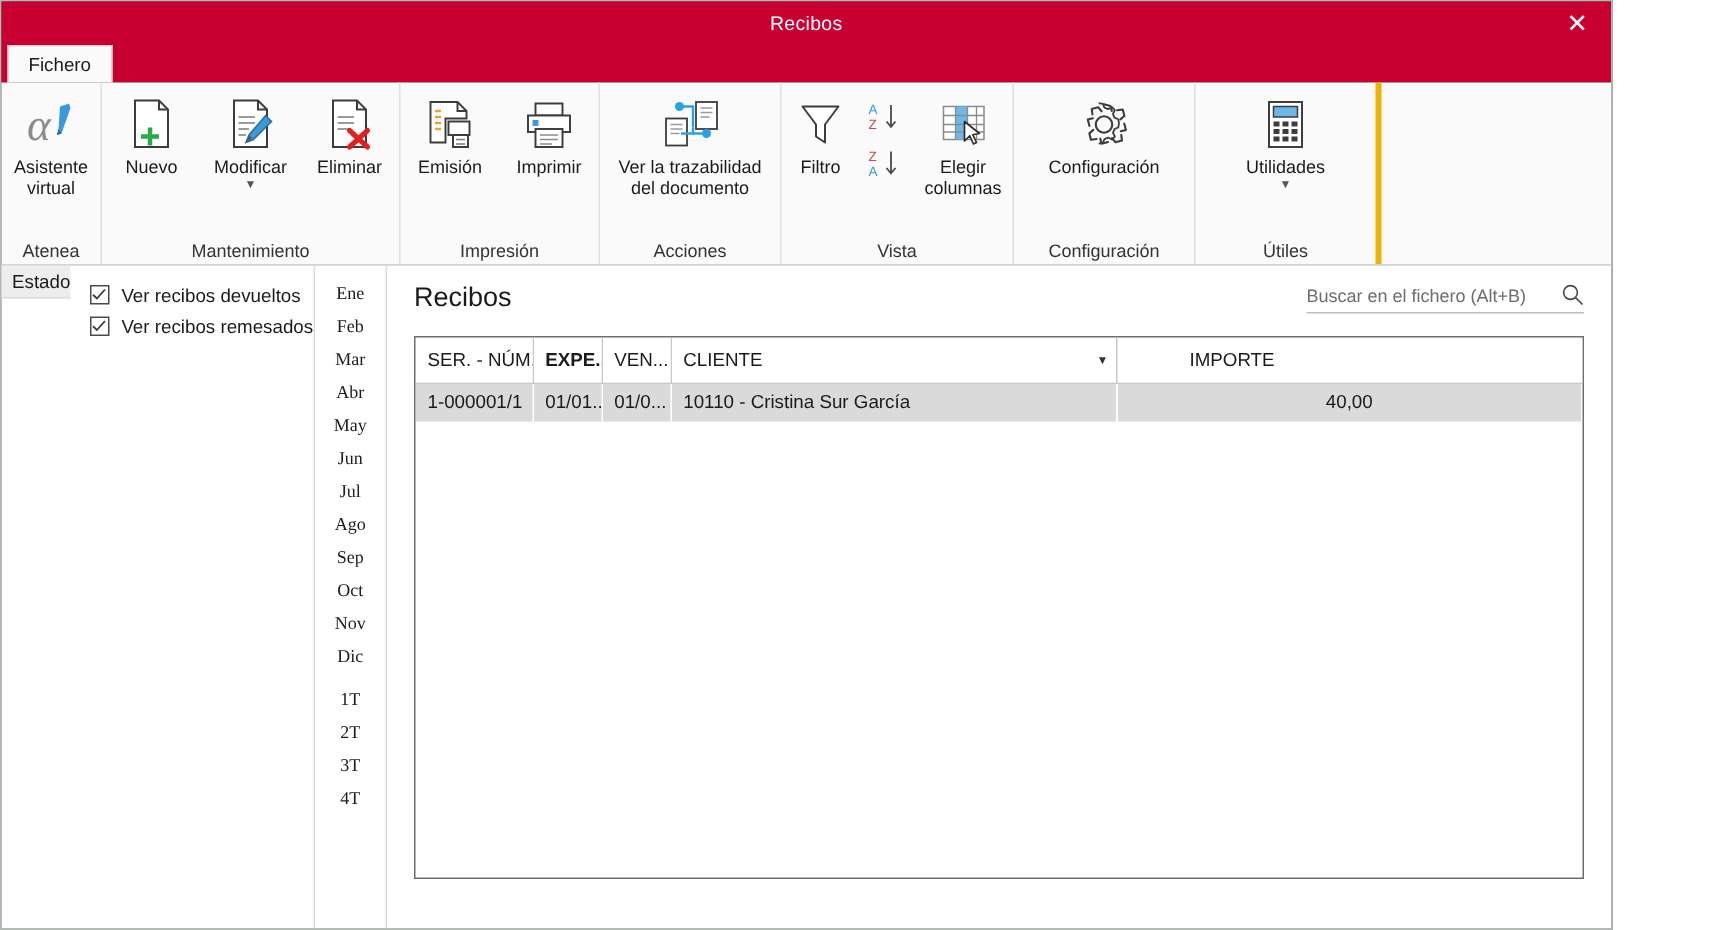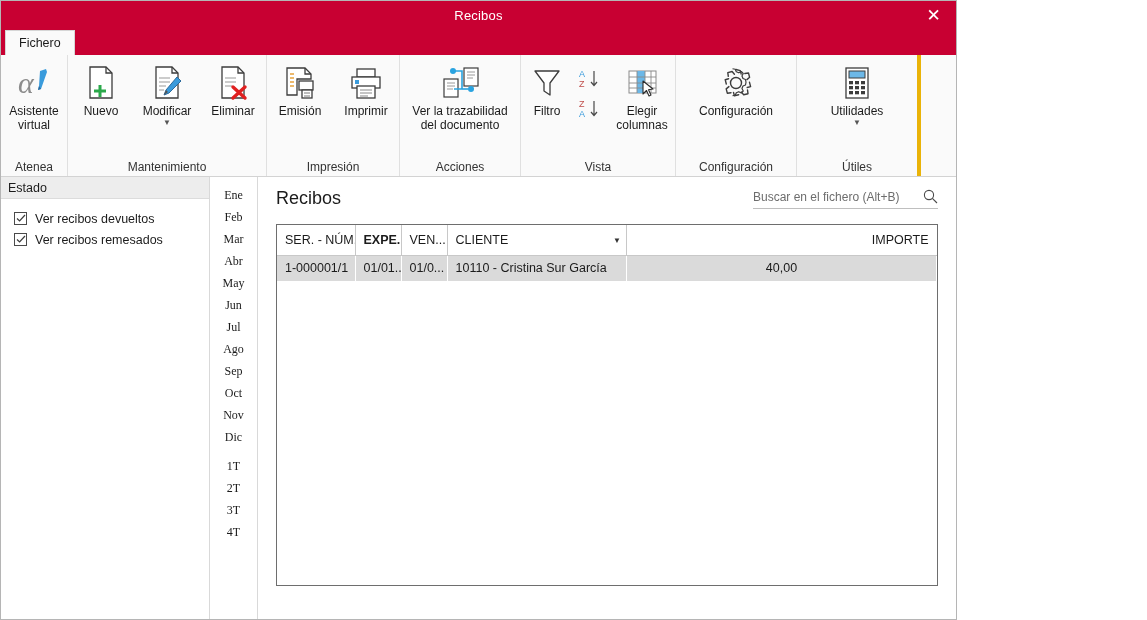--- a/index.html
+++ b/index.html
@@ -4,21 +4,21 @@
 <style>
   * { box-sizing: border-box; margin: 0; padding: 0; }
   html, body {
     width: 1147px; height: 620px;
     font-family: "Liberation Sans", sans-serif;
     background: #ffffff;
     overflow: hidden;
   }
   #app {
     position: relative;
-    width: 957px; height: 620px;
+    width: 1075px; height: 620px;
     border: 1px solid #b5b5b5;
     background: #14532d;
   }
 
   
   .titlebar {
     position: relative;
     height: 29px;
     background: #c80032;
     display: flex; align-items: center; justify-content: center;
@@ -100,21 +100,21 @@
     position: relative;
     height: calc(620px - 2px - 29px - 25px - 122px);
     display: flex;
   }
 
   
   .leftpanel {
     width: 209px;
     border-right: 1px solid #d9d9d9;
     background: #ffffff;
-    display: flex; flex-direction: column;
+    display: flex; flex-direction: row;
   }
   .lp-header {
     height: 22px;
     background: #ededed;
     border-bottom: 1px solid #dcdcdc;
     display: flex; align-items: center;
     padding-left: 7px;
     font-size: 12.5px; color: #1b1b1b;
   }
   .lp-body { padding: 9px 0 0 13px; }
@@ -195,21 +195,21 @@
     border-right: 1px solid #c8c8c8;
     font-size: 12.5px; font-weight: 400; color: #1b1b1b;
     text-align: left;
     padding: 0 8px;
     white-space: nowrap;
     overflow: hidden;
     cursor: pointer;
     position: relative;
   }
   table.grid thead th.bold { font-weight: bold; }
-  table.grid thead th.right { text-align: right; border-right: none; padding-left: 48px; }
+  table.grid thead th.right { text-align: left; border-right: none; padding-left: 48px; }
   table.grid thead th.filtered { padding-right: 18px; }
   .hdr-caret {
     position: absolute; right: 5px; top: 50%;
     transform: translateY(-50%);
     font-size: 8px; color: #333;
   }
   table.grid tbody td {
     height: 26px;
     font-size: 12.5px; color: #1b1b1b;
     padding: 0 8px;

